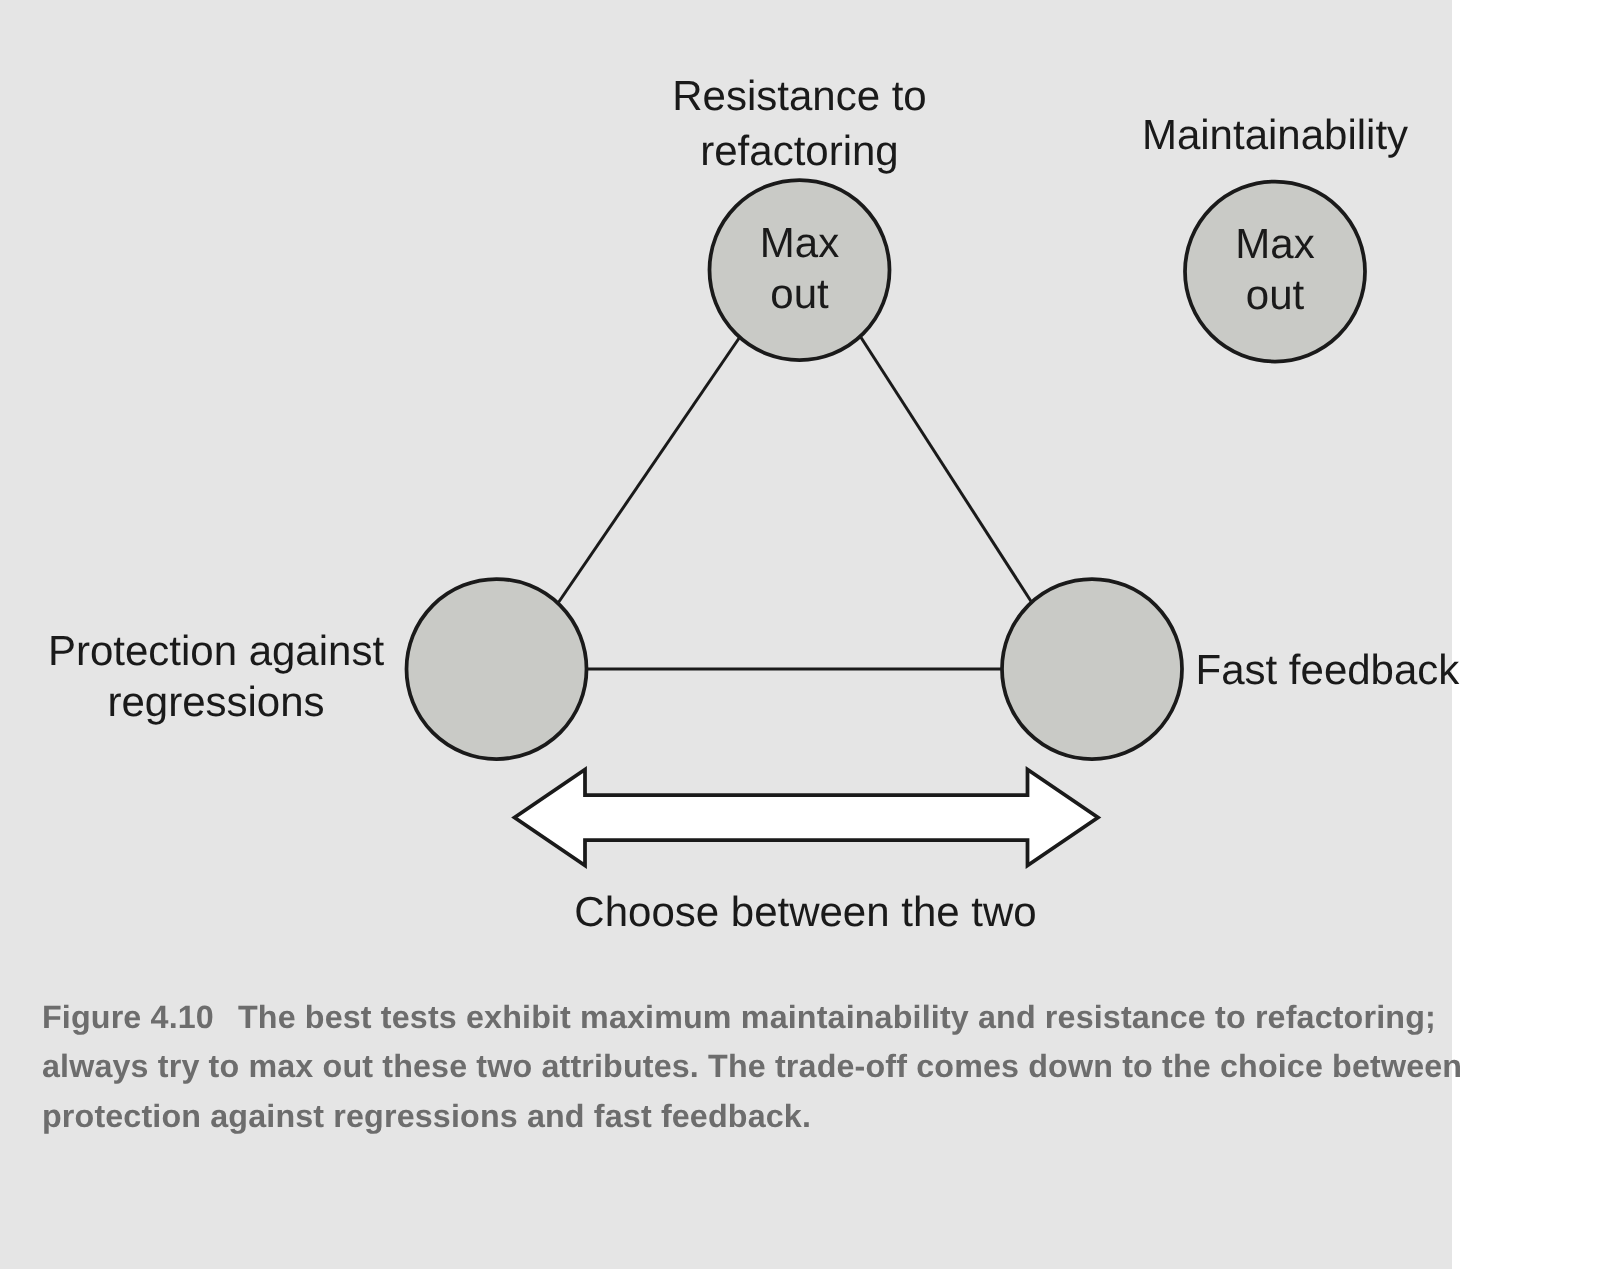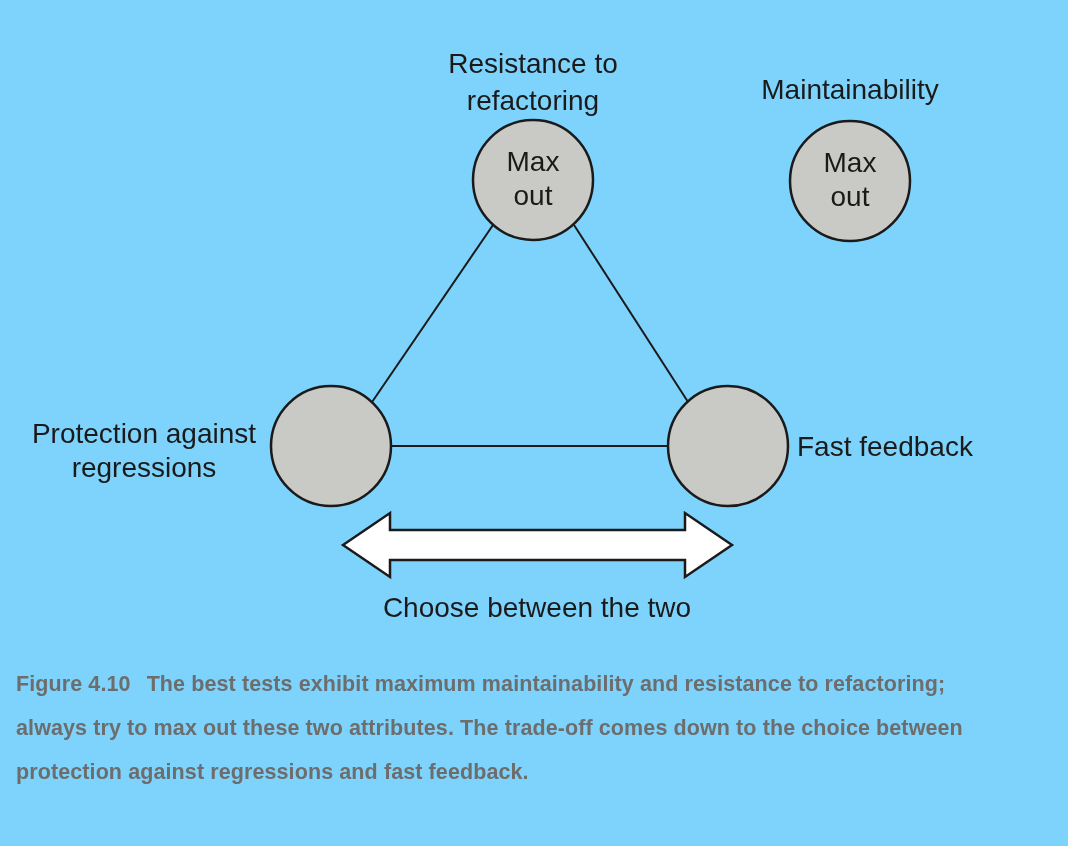--- a/index.html
+++ b/index.html
@@ -11,23 +11,23 @@
   body {
     width: 1068px;
     height: 846px;
     font-family: "Liberation Sans", sans-serif;
     color: #1a1a1a;
     overflow: hidden;
     position: relative;
   }
   #page {
     position: relative;
-    width: 1068px;
+    width: 968px;
     height: 846px;
-    background: #7dd3fc;
+    background: #e5e5e5;
   }
   #figure-svg {
     position: absolute;
     left: 0;
     top: 0;
     width: 1068px;
     height: 650px;
     display: block;
   }
   .diagram-text {
@@ -35,27 +35,27 @@
     font-size: 28px;
     fill: #1a1a1a;
   }
   .node-text {
     font-family: "Liberation Sans", sans-serif;
     font-size: 28px;
     fill: #1a1a1a;
   }
   .caption {
     position: absolute;
-    left: 16px;
+    left: 28px;
     top: 662px;
     width: 980px;
     font-family: "Liberation Sans", sans-serif;
     font-weight: bold;
     font-size: 21.5px;
-    line-height: 44px;
+    line-height: 33px;
     color: #6d6d6d;
     letter-spacing: 0.1px;
   }
   .caption .fig-label {
     margin-right: 16px;
   }
 </style>
 </head>
 <body>
 

